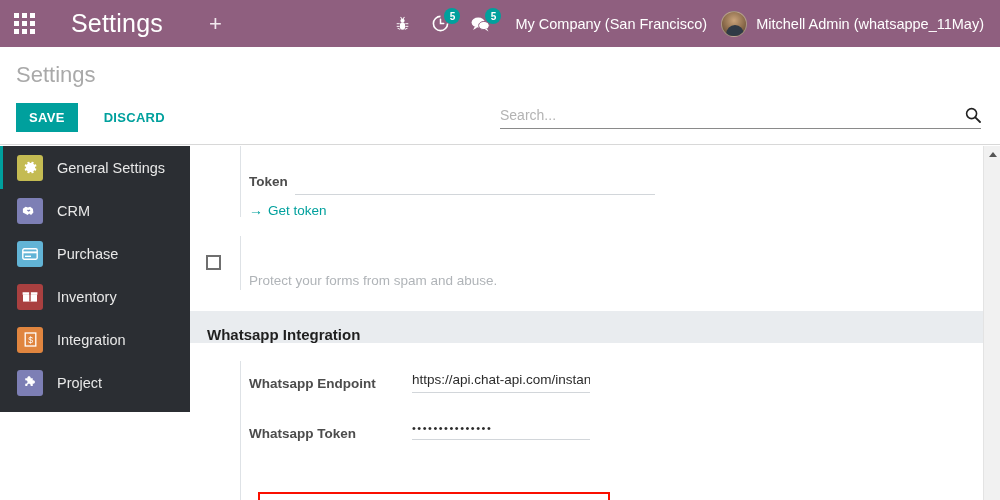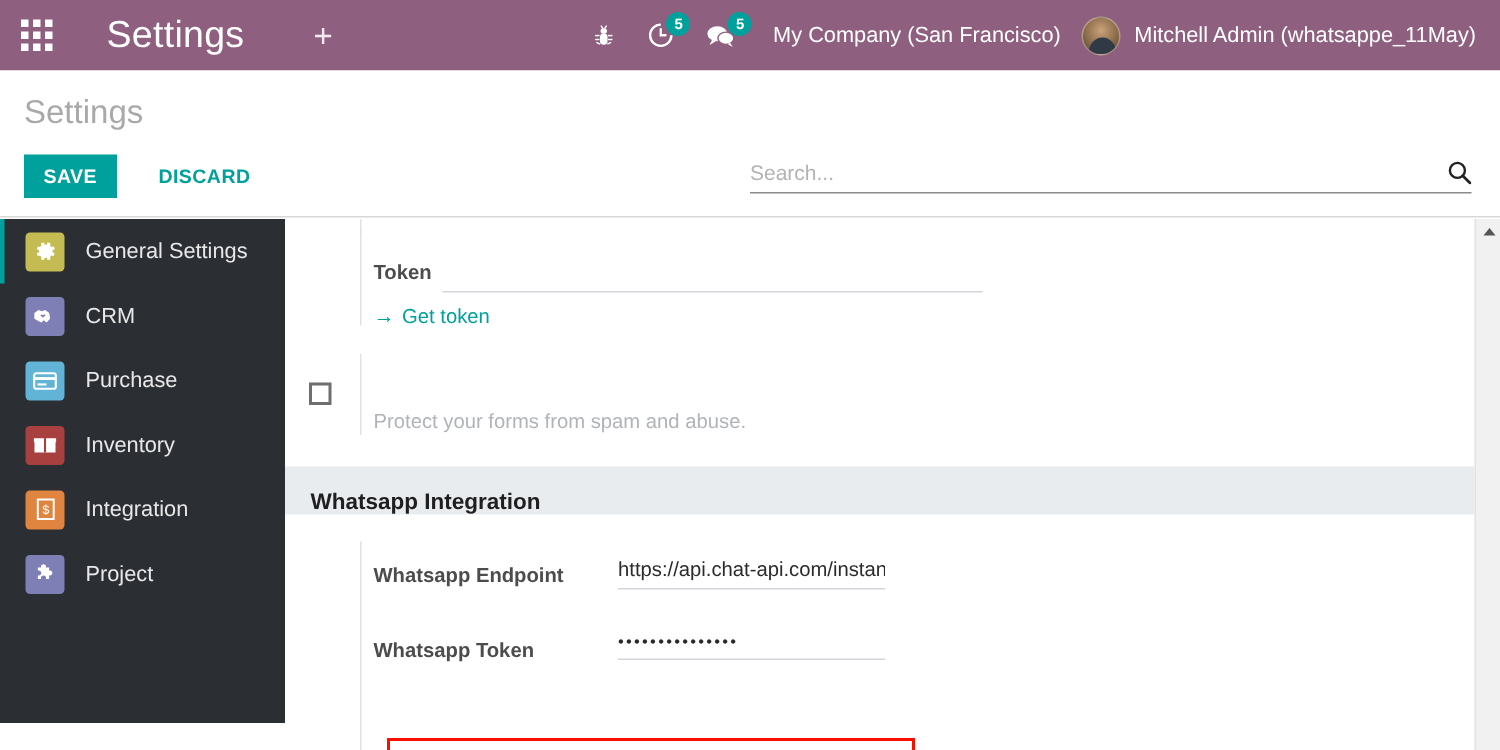--- a/index.html
+++ b/index.html
@@ -63,46 +63,46 @@
 
   
   #controlpanel {
     position: absolute; left: 0; top: 47px; width: 1000px; height: 98px;
     background: #ffffff; border-bottom: 1px solid #d8d8d8;
   }
   #breadcrumb {
     position: absolute; left: 16px; top: 15px;
     font-size: 22px; color: #a9a9a9; font-weight: 400;
   }
-  #btn-row { position: absolute; left: 16px; top: 56px; display: flex; align-items: center; gap: 22px; }
+  #btn-row { position: absolute; left: 16px; top: 56px; display: flex; align-items: center; }
   #save-btn {
     background: #00a09d; color: #fff; border: none;
     font-size: 13px; font-weight: bold; letter-spacing: .3px;
     padding: 7px 13px; cursor: pointer; font-family: inherit;
   }
   #discard-btn {
     background: transparent; border: none; color: #00a09d;
     font-size: 13px; font-weight: bold; letter-spacing: .3px;
-    margin-left: 0; padding: 7px 6px; cursor: pointer; font-family: inherit;
+    margin-left: 20px; padding: 7px 6px; cursor: pointer; font-family: inherit;
   }
   #search-wrap {
     position: absolute; left: 500px; top: 60px; width: 481px;
     border-bottom: 1px solid #8a8a8a;
     display: flex; align-items: center; padding-bottom: 5px; gap: 12px;
   }
   #search-input {
     flex: 1; border: none; outline: none; background: transparent;
     font-size: 14px; color: #444; font-family: inherit;
   }
   #search-input::placeholder { color: #b3b3b3; }
   #search-icon { width: 16px; height: 16px; margin-left: 8px; cursor: pointer; }
 
   
   #sidebar {
-    position: absolute; left: 0; top: 146px; width: 190px; height: 336px;
+    position: absolute; left: 0; top: 146px; width: 190px; height: 266px;
     background: #2b2e33; overflow: hidden;
   }
   .side-item {
     height: 43px; display: flex; align-items: center;
     padding-left: 17px; cursor: pointer; position: relative;
   }
   .side-item.active::before {
     content: ""; position: absolute; left: 0; top: 0; width: 3px; height: 100%;
     background: #00a09d;
   }

